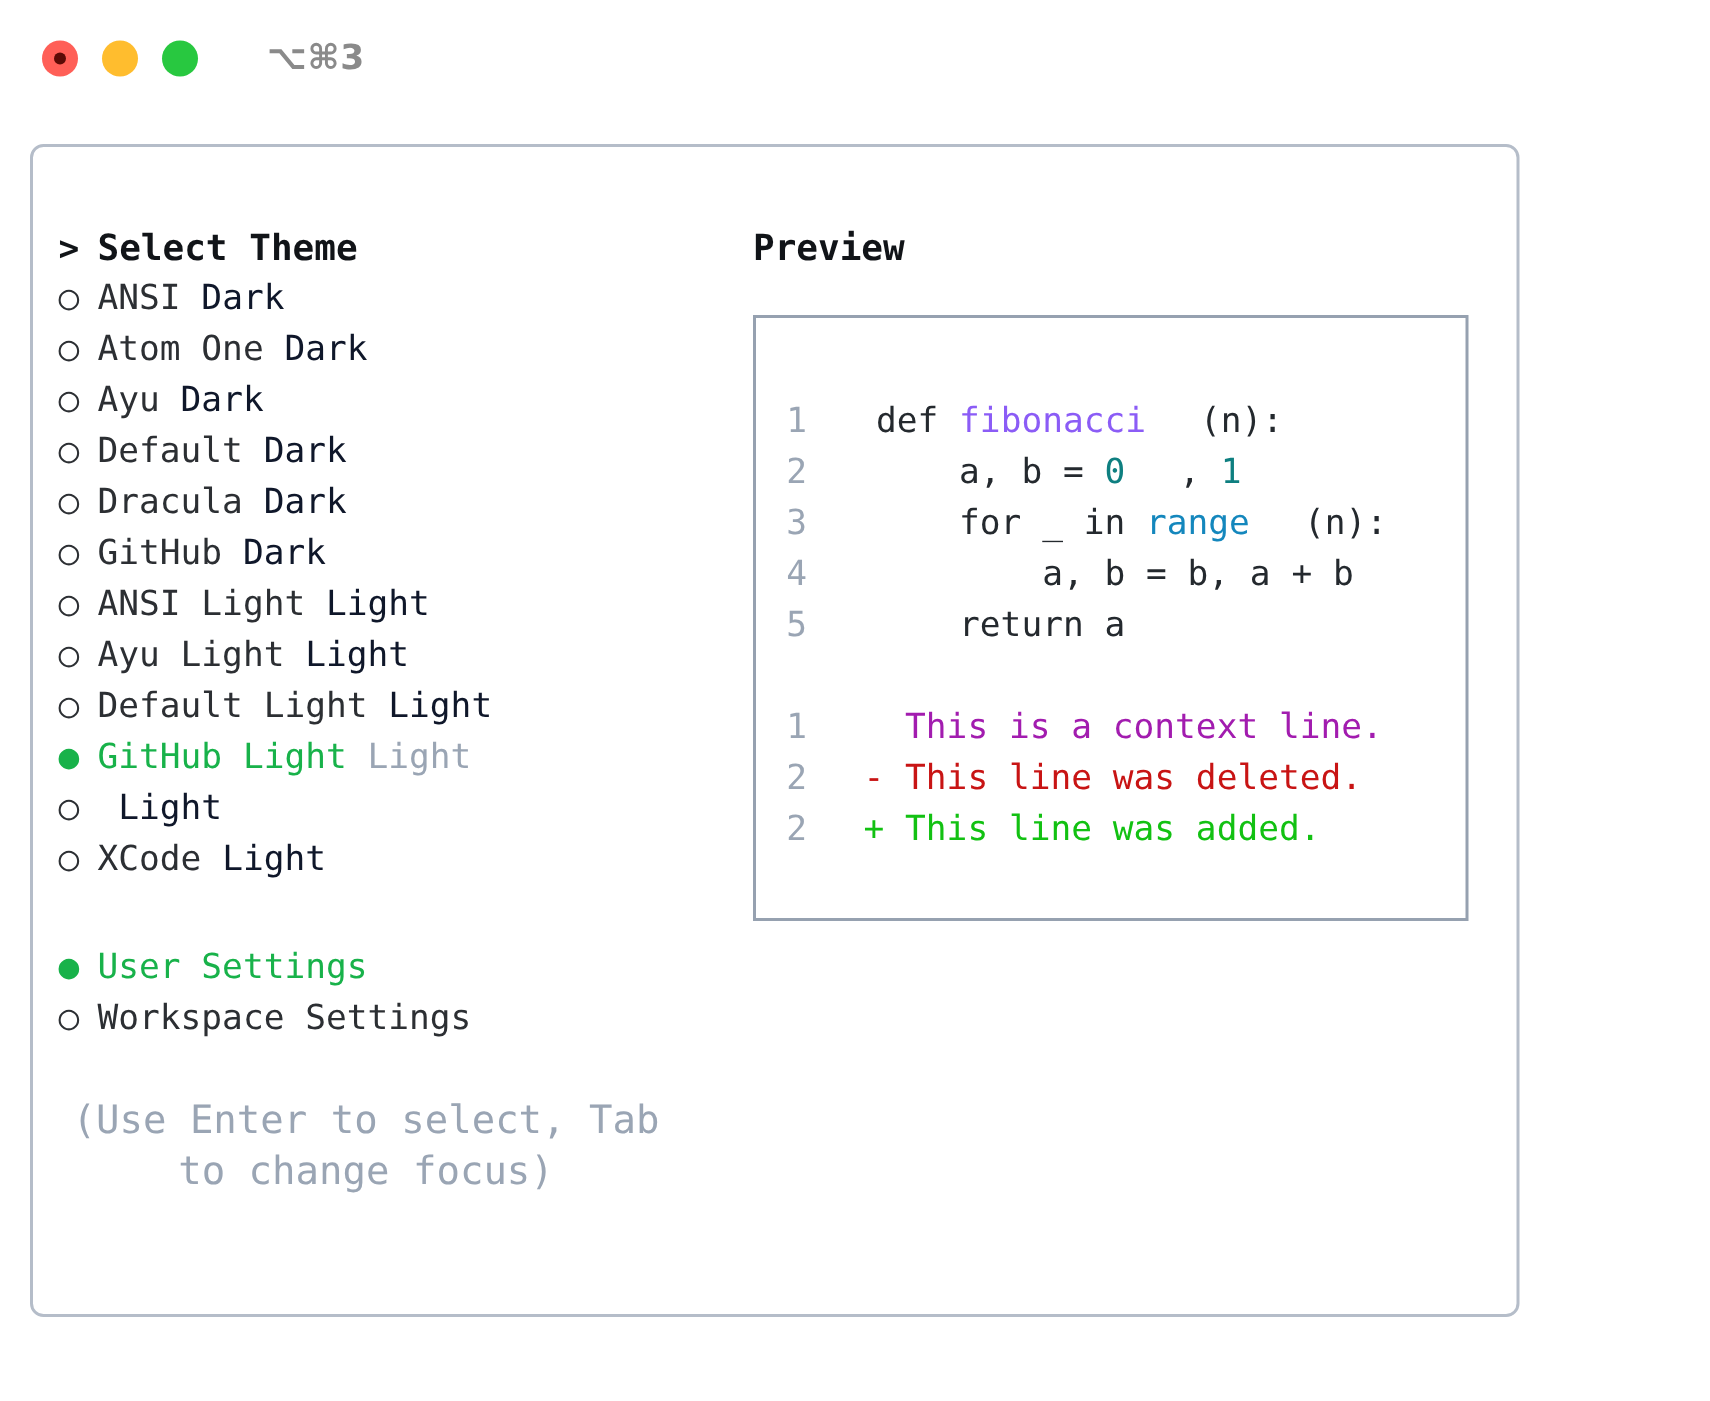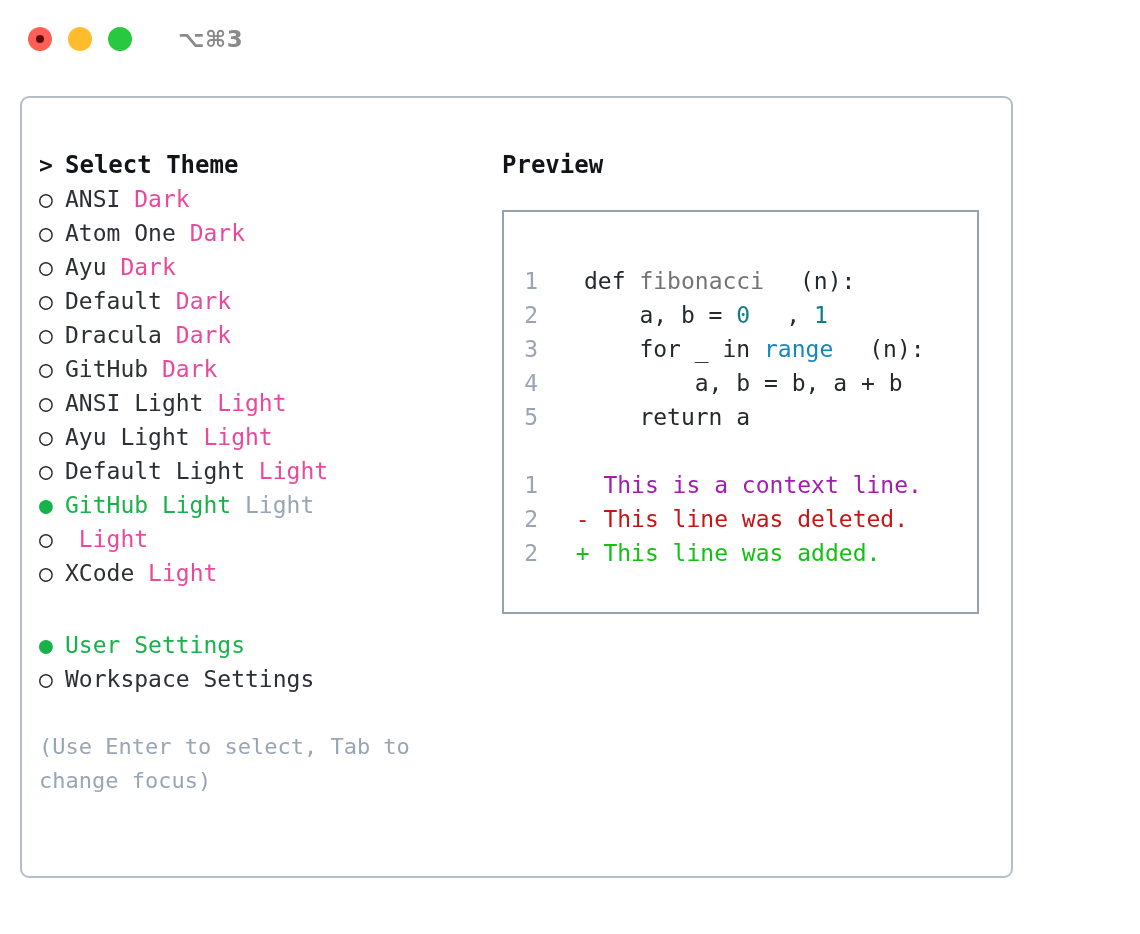--- a/index.html
+++ b/index.html
@@ -107,21 +107,21 @@
   }
   .marker {
     width: 26px;
     flex: 0 0 26px;
     color: #2c2f33;
     font-size: 23px;
     text-align: left;
   }
   .marker.sel { color: #18b24a; }
   .row .label { color: #2c2f33; }
-  .row .kind  { color: #ec4899; }
+  .row .kind  { color: #0f172a; }
   .row.selected .label { color: #18b24a; }
   .row.selected .kind  { color: #9aa5b4; }
 
   .prompt-row {
     display: flex;
     align-items: baseline;
     height: 34px;
     font-size: 24px;
     line-height: 34px;
     font-weight: 700;
@@ -140,24 +140,25 @@
     line-height: 34px;
     font-weight: 700;
     color: #111418;
     white-space: pre;
   }
   .section-title .marker { visibility: hidden; }
 
   .hint {
     margin-top: 34px;
     width: 410px;
-    font-size: 22px;
+    font-size: 26px;
     line-height: 34px;
     color: #9aa5b4;
     white-space: pre-wrap;
+    text-align: center;
   }
 
   
   .right-col {
     position: absolute;
     left: 480px;
     top: 50px;
     width: 490px;
   }
   .preview-title {
@@ -190,21 +191,21 @@
     flex: 0 0 44px;
     width: 44px;
     text-align: right;
     color: #9aa5b4;
     padding-right: 10px;
     box-sizing: border-box;
   }
   .src { color: #24292e; }
   .blank-line { height: 34px; }
 
-  .tok-fn    { color: #737373; }
+  .tok-fn    { color: #8b5cf6; }
   .tok-num   { color: #0e7f80; }
   .tok-call  { color: #1487bd; }
   .tok-plain { color: #24292e; margin-left: 36px; }
 
   .diff-ctx { color: #a21caf; }
   .diff-del { color: #c81414; text-align: right; }
   .diff-add { color: #12c112; }
 </style>
 </head>
 <body>

